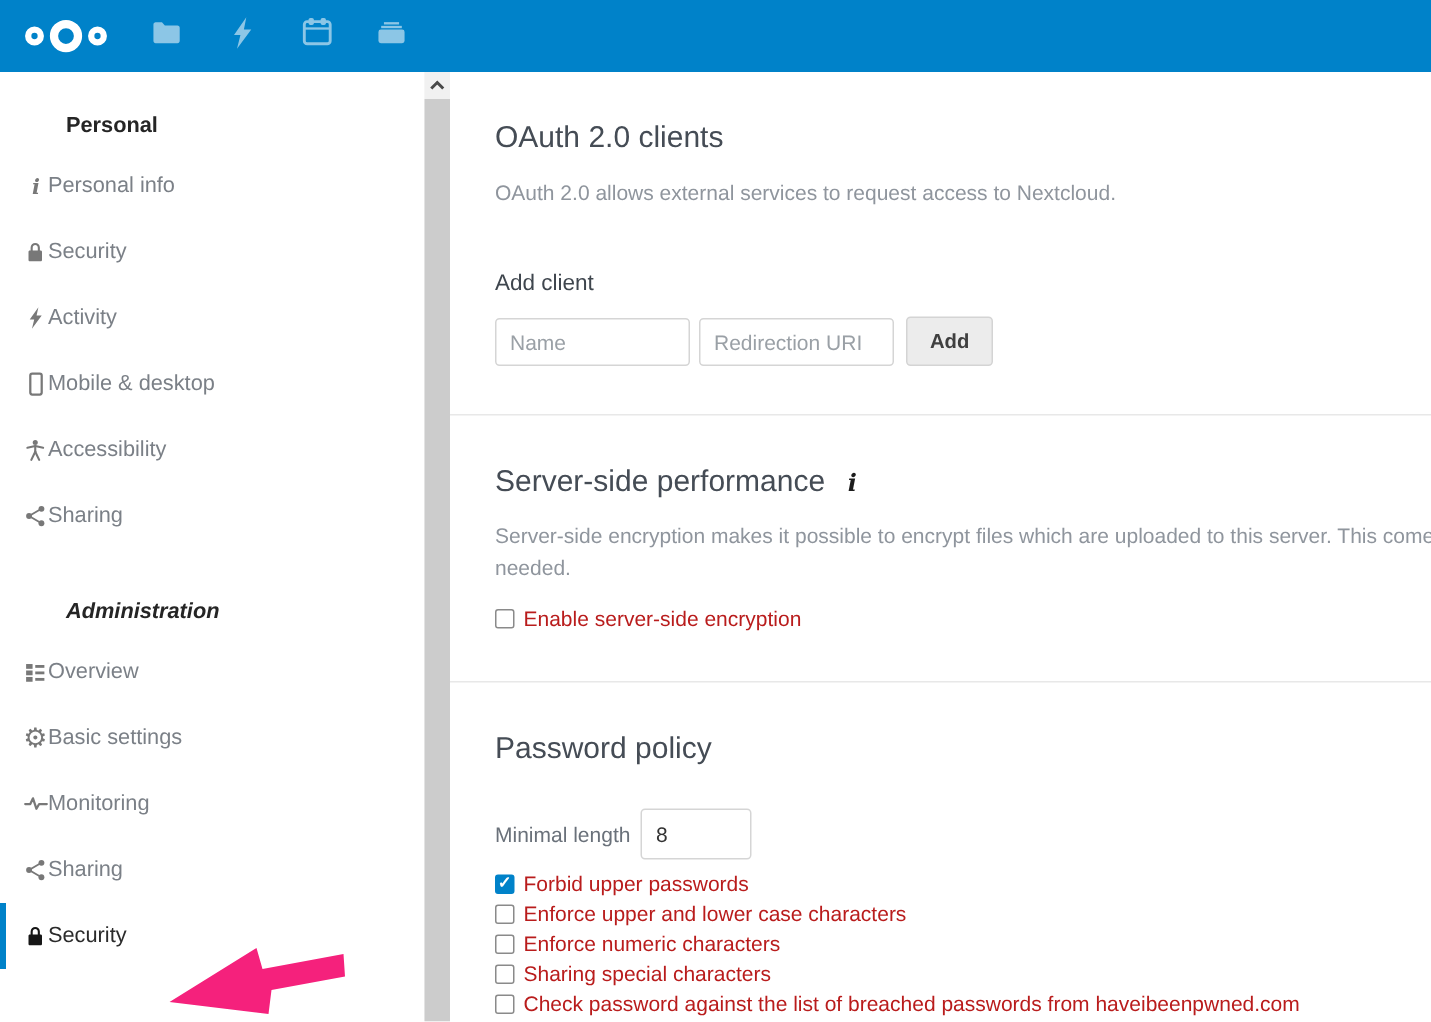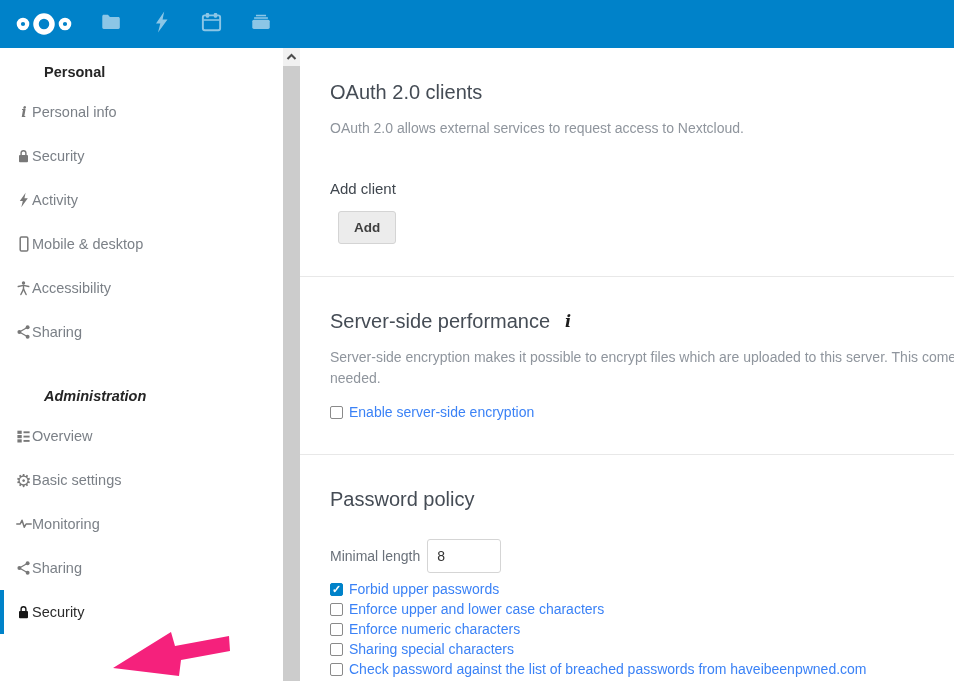--- a/index.html
+++ b/index.html
@@ -18,21 +18,21 @@
   .logo { margin-left:10px; width:68px; height:48px; display:flex; align-items:center; cursor:pointer; }
   .appicons { display:flex; margin-left:21px; }
   .appicon {
     width:24px; height:48px; margin-right:26px;
     display:flex; align-items:center; justify-content:center; cursor:pointer;
   }
   .appicon svg { opacity:.55; }
 
   
   .sidebar {
-    position:absolute; left:0; top:48px; width:283px; height:565px;
+    position:absolute; left:0; top:60px; width:283px; height:565px;
     background:#fff; z-index:2;
   }
   .nav-caption {
     padding:16px 0 10px 44px; font-size:14.5px; font-weight:700; color:#252525;
   }
   .nav-section + .nav-section .nav-caption { padding-top:34px;font-style:italic; }
   .nav-item {
     height:44px; display:flex; align-items:center; padding-left:15px; cursor:pointer;
   }
   .nav-item .nicon {
@@ -86,21 +86,21 @@
   .enc-desc .l1 { display:block; white-space:nowrap; }
 
   .cb-row { display:flex; align-items:center; height:20px; cursor:pointer; }
   .cb-row.single { margin-top:13px; }
   .cbox {
     width:13px; height:13px; border:1px solid #8a8a8a; border-radius:2px; background:#fff;
     flex:0 0 13px; display:flex; align-items:center; justify-content:center;
   }
   .cbox.checked { background:#0082c9; border-color:#0082c9; }
   .cbox.checked::after { content:"\2713"; color:#fff; font-size:11px; font-weight:700; line-height:11px; }
-  .cb-label { margin-left:6px; font-size:14px; color:#3b82f6; }
+  .cb-label { margin-left:6px; font-size:14px; color:#b91c1c; }
 
   .minlen-row { margin-top:28px; display:flex; align-items:center; }
   .minlen-label { font-size:14px; color:#6a717a; }
   .minlen-input {
     margin-left:7px; width:74px; height:34px; border:1px solid #d5d5d5; border-radius:3px;
     padding:0 9px; font-size:14px; color:#333; outline:none;
     font-family:"Liberation Sans",sans-serif;
   }
   .cb-list { margin-top:6px; }
 
@@ -280,20 +280,22 @@
   <div class="scroll-thumb"></div>
 </div>
 
 <div class="content">
 
   <div class="section">
     <h2>OAuth 2.0 clients</h2>
     <div class="sec-desc">OAuth 2.0 allows external services to request access to Nextcloud.</div>
     <div class="add-client-label">Add client</div>
     <div class="add-row">
+      <input class="txt-input" type="text" placeholder="Name" style="">
+      <input class="txt-input" type="text" placeholder="Redirection URI" style="">
       <button class="btn">Add</button>
     </div>
   </div>
 
   <div class="divider" style="margin-top:32px"></div>
 
   <div class="section">
     <div class="h-row">
       <h2>Server-side performance</h2>
       <span class="info-glyph">i</span>

